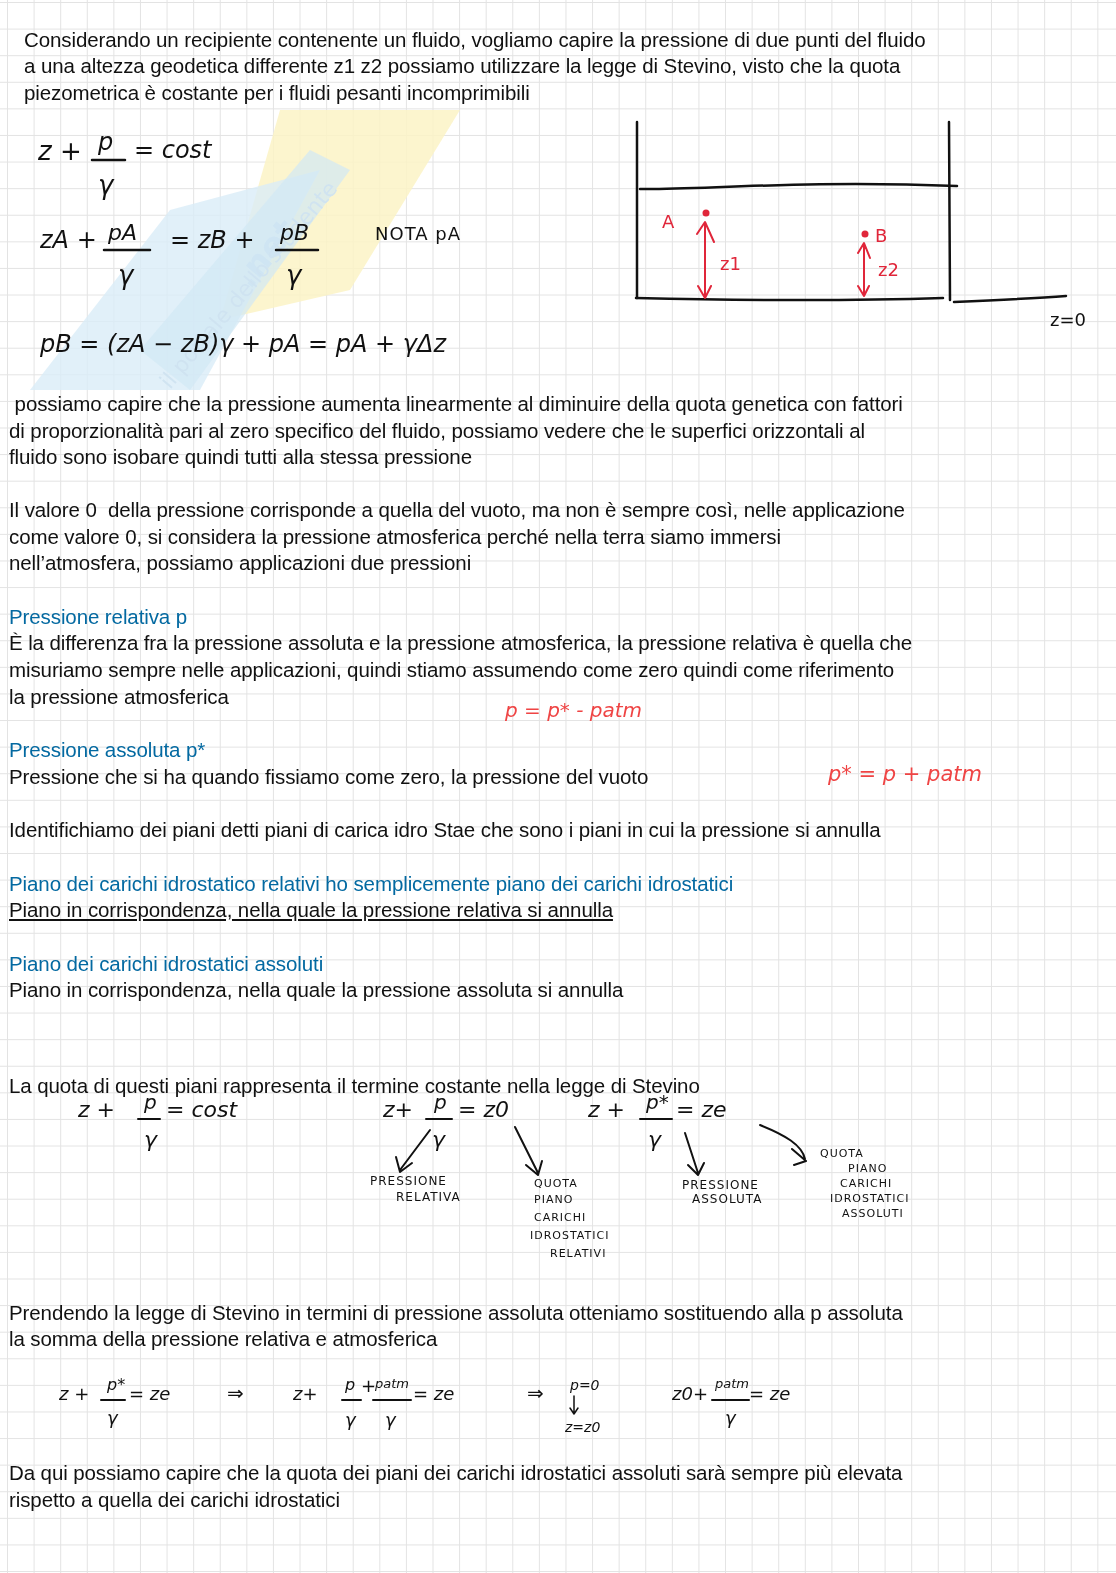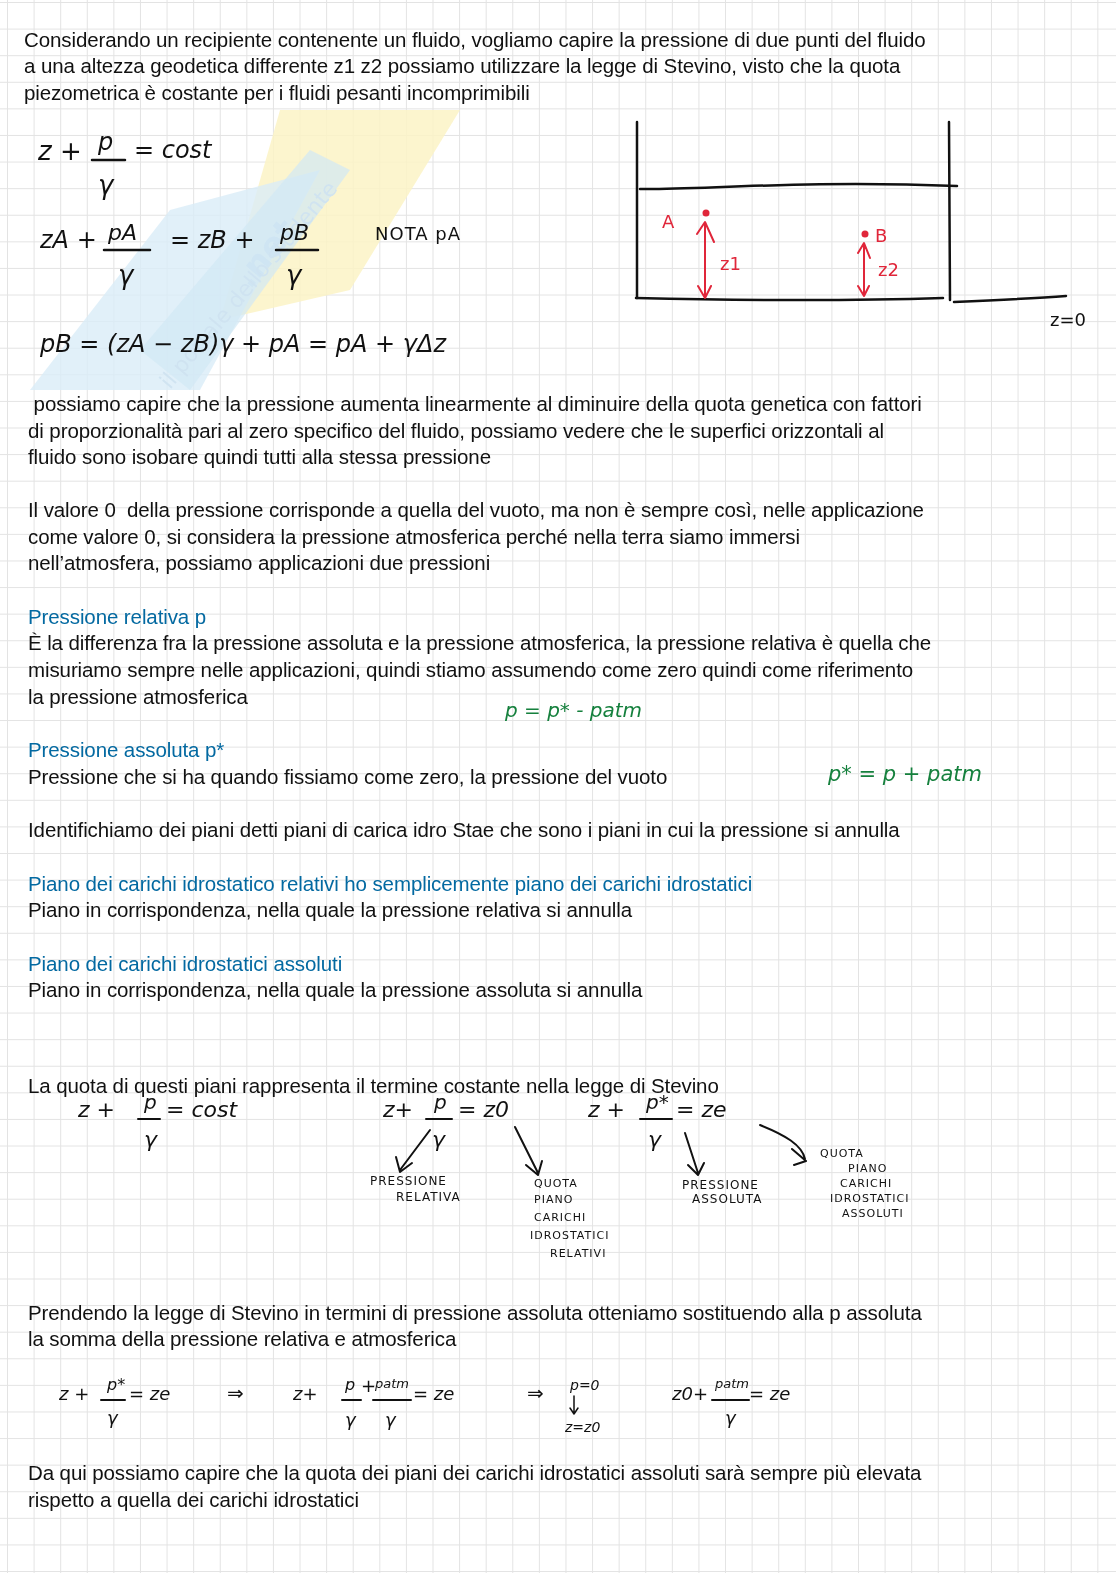--- a/index.html
+++ b/index.html
@@ -8,24 +8,24 @@
     background-color: #ffffff;
     background-image:
       linear-gradient(to right, #e3e3e3 1px, transparent 1px),
       linear-gradient(to bottom, #e3e3e3 1px, transparent 1px);
     background-size: 26.6px 26.6px;
     background-position: 7px 2px;
     font-family: "Liberation Sans", sans-serif;
     color: #111;
   }
   .watermark { position: absolute; left: 20px; top: 90px; width: 480px; height: 330px; pointer-events: none; }
-  .txt { position: absolute; left: 28px; font-size: 20.5px; line-height: 26.6px; white-space: pre; letter-spacing: -0.1px; }
+  .txt { position: absolute; left: 9px; font-size: 20.5px; line-height: 26.6px; white-space: pre; letter-spacing: -0.1px; }
   .txt.first { left: 24px; }
   .red { color: #0369a1; }
-  .hw { position: absolute; font-family: "DejaVu Sans", sans-serif; color: #15803d; }
+  .hw { position: absolute; font-family: "DejaVu Sans", sans-serif; color: #ef4444; }
   svg.ink { position: absolute; overflow: visible; }
   .ink path, .ink line, .ink polyline { fill: none; stroke-linecap: round; stroke-linejoin: round; }
   .hwtext { font-family: "DejaVu Sans", sans-serif; font-style: italic; fill: #111; }
   .hwcaps { font-family: "DejaVu Sans", sans-serif; fill: #111; letter-spacing: 1px; }
 </style>
 </head>
 <body>
 
 <svg class="watermark" viewBox="0 0 480 330">
   <polygon points="260,20 440,20 330,200 200,230" fill="#fbf3c6" opacity="0.85"></polygon>
@@ -90,21 +90,21 @@
 <div class="txt" style="top:684px;">la pressione atmosferica</div>
 <div class="hw" style="left:505px;top:698px;font-size:20px;font-style:italic;">p = p* - patm</div>
 
 <div class="txt red" style="top:737px;">Pressione assoluta p*</div>
 <div class="txt" style="top:764px;">Pressione che si ha quando fissiamo come zero, la pressione del vuoto</div>
 <div class="hw" style="left:828px;top:762px;font-size:21px;font-style:italic;">p* = p + patm</div>
 
 <div class="txt" style="top:817px;">Identifichiamo dei piani detti piani di carica idro Stae che sono i piani in cui la pressione si annulla</div>
 
 <div class="txt red" style="top:871px;">Piano dei carichi idrostatico relativi ho semplicemente piano dei carichi idrostatici</div>
-<div class="txt" style="top:897px;">Piano in corrispondenza, nella quale la pressione relativa si annulla</div>
+<div class="txt" style="top:897px;text-decoration:underline;">Piano in corrispondenza, nella quale la pressione relativa si annulla</div>
 
 <div class="txt red" style="top:951px;">Piano dei carichi idrostatici assoluti</div>
 <div class="txt" style="top:977px;">Piano in corrispondenza, nella quale la pressione assoluta si annulla</div>
 
 <div class="txt" style="top:1031px;margin-top:42px;">La quota di questi piani rappresenta il termine costante nella legge di Stevino</div>
 
 <svg class="ink" style="left:60px;top:1085px;width:900px;height:190px;" viewBox="0 0 900 190">
 
   <text class="hwtext" x="18" y="32" font-size="22">z +</text>
   <text class="hwtext" x="84" y="24" font-size="20">p</text>

